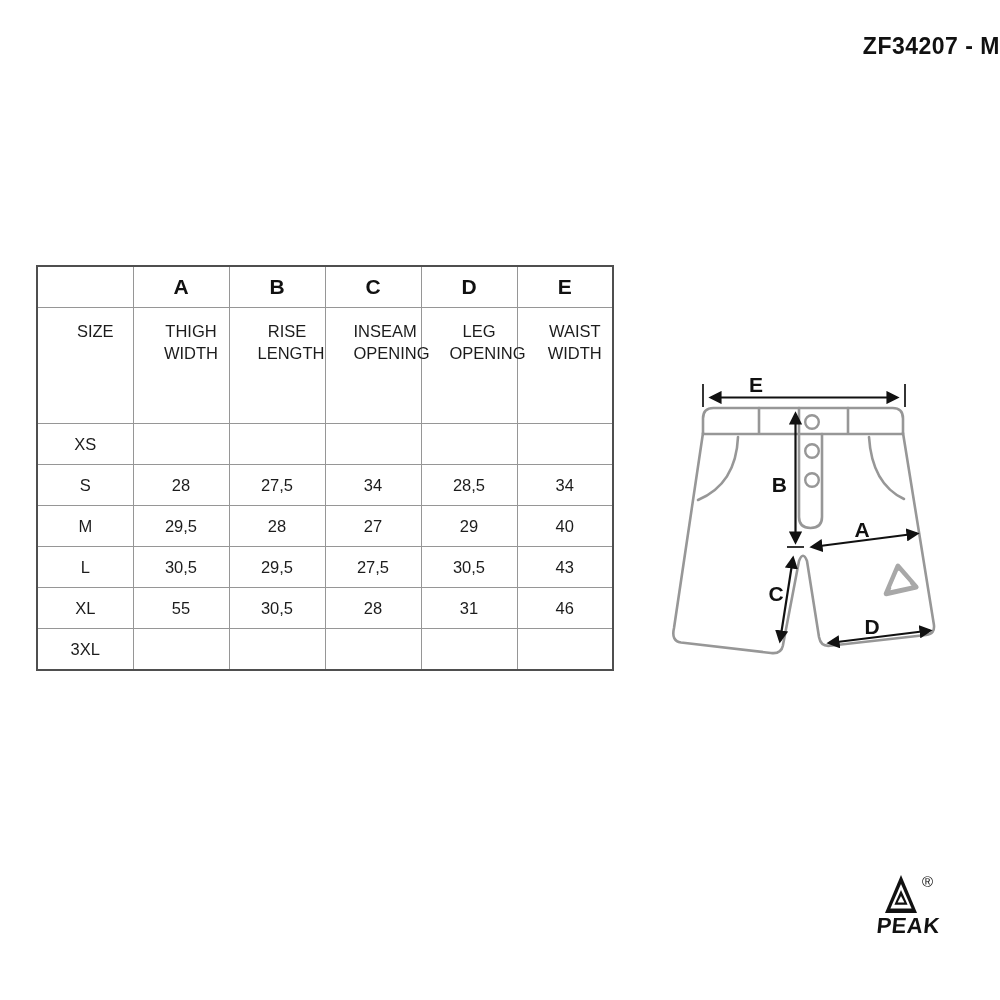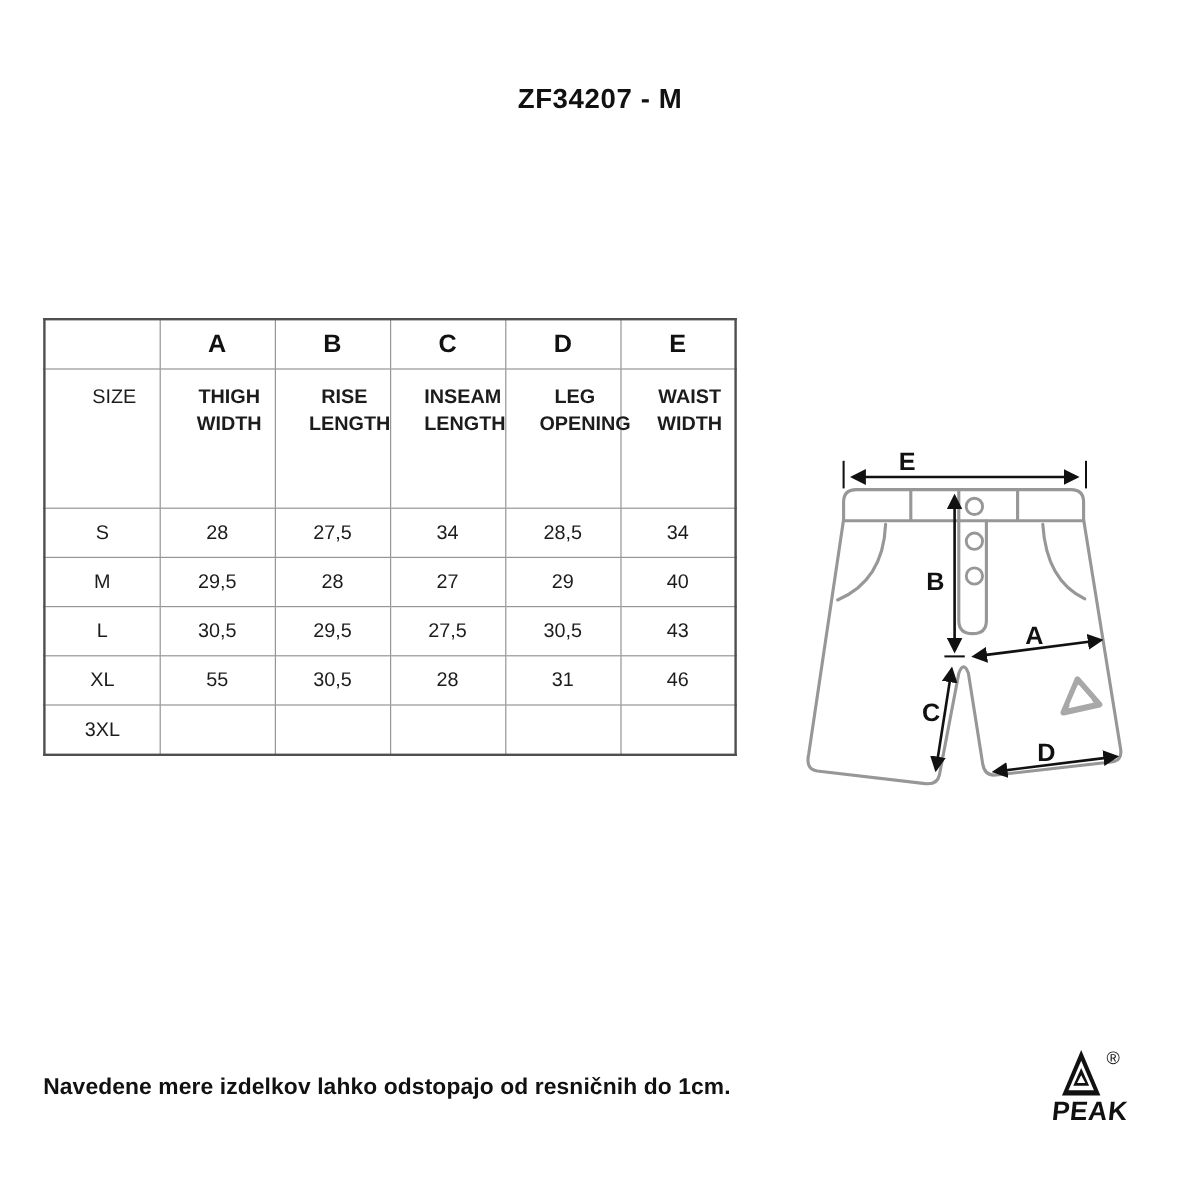--- a/index.html
+++ b/index.html
@@ -1,35 +1,35 @@
 <!DOCTYPE html>
 <html><head>
 <meta charset="utf-8">
 <style>
   html,body{margin:0;padding:0;background:#fff;}
   .page{
     position:relative;width:1000px;height:1000px;background:#ffffff;
     font-family:"Liberation Sans","DejaVu Sans",sans-serif;color:#1a1a1a;overflow:hidden;
   }
   .title{
-    position:absolute;top:33px;left:0;width:1000px;text-align:center;
-    font-size:23px;font-weight:bold;letter-spacing:0.5px;color:#111;margin-top:36px;
+    position:absolute;top:33px;left:0;width:1000px;text-align:right;
+    font-size:23px;font-weight:bold;letter-spacing:0.5px;color:#111;
   }
   table.size-table{
     position:absolute;left:36px;top:265px;width:578px;
     border-collapse:collapse;table-layout:fixed;
     border:2px solid #4f4f4f;
   }
   table.size-table td{
     border:1.5px solid #969696;text-align:center;vertical-align:middle;
     font-size:16.5px;color:#1c1c1c;padding:0;
   }
   tr.letters-row td{height:40px;font-size:21px;font-weight:bold;color:#111;}
   tr.labels-row td{height:103px;vertical-align:top;padding-top:12px;line-height:1.35;padding-left:20px;}
-  tr.labels-row td .lbl{padding:0 8px;font-weight:bold;}
+  tr.labels-row td .lbl{padding:0 8px;}
   tr.data-row td{height:40px;}
   .note{
     position:absolute;left:36px;top:896px;font-size:19px;font-weight:bold;color:#111;
     letter-spacing:0.1px;
   }
   .diagram-svg{position:absolute;left:650px;top:370px;}
   .logo-svg{position:absolute;left:866px;top:866px;}
 </style>
 </head>
 <body>
@@ -58,28 +58,36 @@
       </tr>
       <tr class="labels-row">
         <td>SIZE</td>
         <td>
             <div class="lbl">THIGH WIDTH</div>
           </td>
         <td>
             <div class="lbl">RISE LENGTH</div>
           </td>
         <td>
-            <div class="lbl">INSEAM LENGTH</div>
+            <div class="lbl">INSEAM OPENING</div>
           </td>
         <td>
             <div class="lbl">LEG OPENING</div>
           </td>
         <td>
             <div class="lbl">WAIST WIDTH</div>
           </td>
+      </tr>
+      <tr class="data-row">
+        <td>XS</td>
+        <td></td>
+        <td></td>
+        <td></td>
+        <td></td>
+        <td></td>
       </tr>
       <tr class="data-row">
         <td>S</td>
         <td>28</td>
         <td>27,5</td>
         <td>34</td>
         <td>28,5</td>
         <td>34</td>
       </tr>
       <tr class="data-row">
@@ -161,21 +169,20 @@
 
     <g font-family="Liberation Sans, DejaVu Sans, sans-serif" font-weight="bold" font-size="21" fill="#111">
       <text x="106" y="22" text-anchor="middle">E</text>
       <text x="137" y="122" text-anchor="end">B</text>
       <text x="212" y="167" text-anchor="middle">A</text>
       <text x="126" y="231" text-anchor="middle">C</text>
       <text x="222" y="264" text-anchor="middle">D</text>
     </g>
   </svg>
 
-  <div class="note">Navedene mere izdelkov lahko odstopajo od resničnih do 1cm.</div>
 
   <svg class="logo-svg" width="110" height="80" viewBox="0 0 110 80">
     <g>
       <path d="M 35,9 L 51,47 L 19,47 Z" fill="#111"></path>
       <path d="M 35,18 L 45.6,42.6 L 24.4,42.6 Z" fill="#fff"></path>
       <path d="M 35,24 L 41.6,38.8 L 28.4,38.8 Z" fill="#111"></path>
       <path d="M 35,30 L 38.4,36.6 L 31.6,36.6 Z" fill="#fff"></path>
     </g>
     <text x="56" y="21" font-family="Liberation Sans, DejaVu Sans, sans-serif" font-size="15" fill="#111">®</text>
     <text x="17" y="67" transform="skewX(-6)" font-family="Liberation Sans, DejaVu Sans, sans-serif" font-weight="bold" font-size="22" letter-spacing="0.5" fill="#111">PEAK</text>

